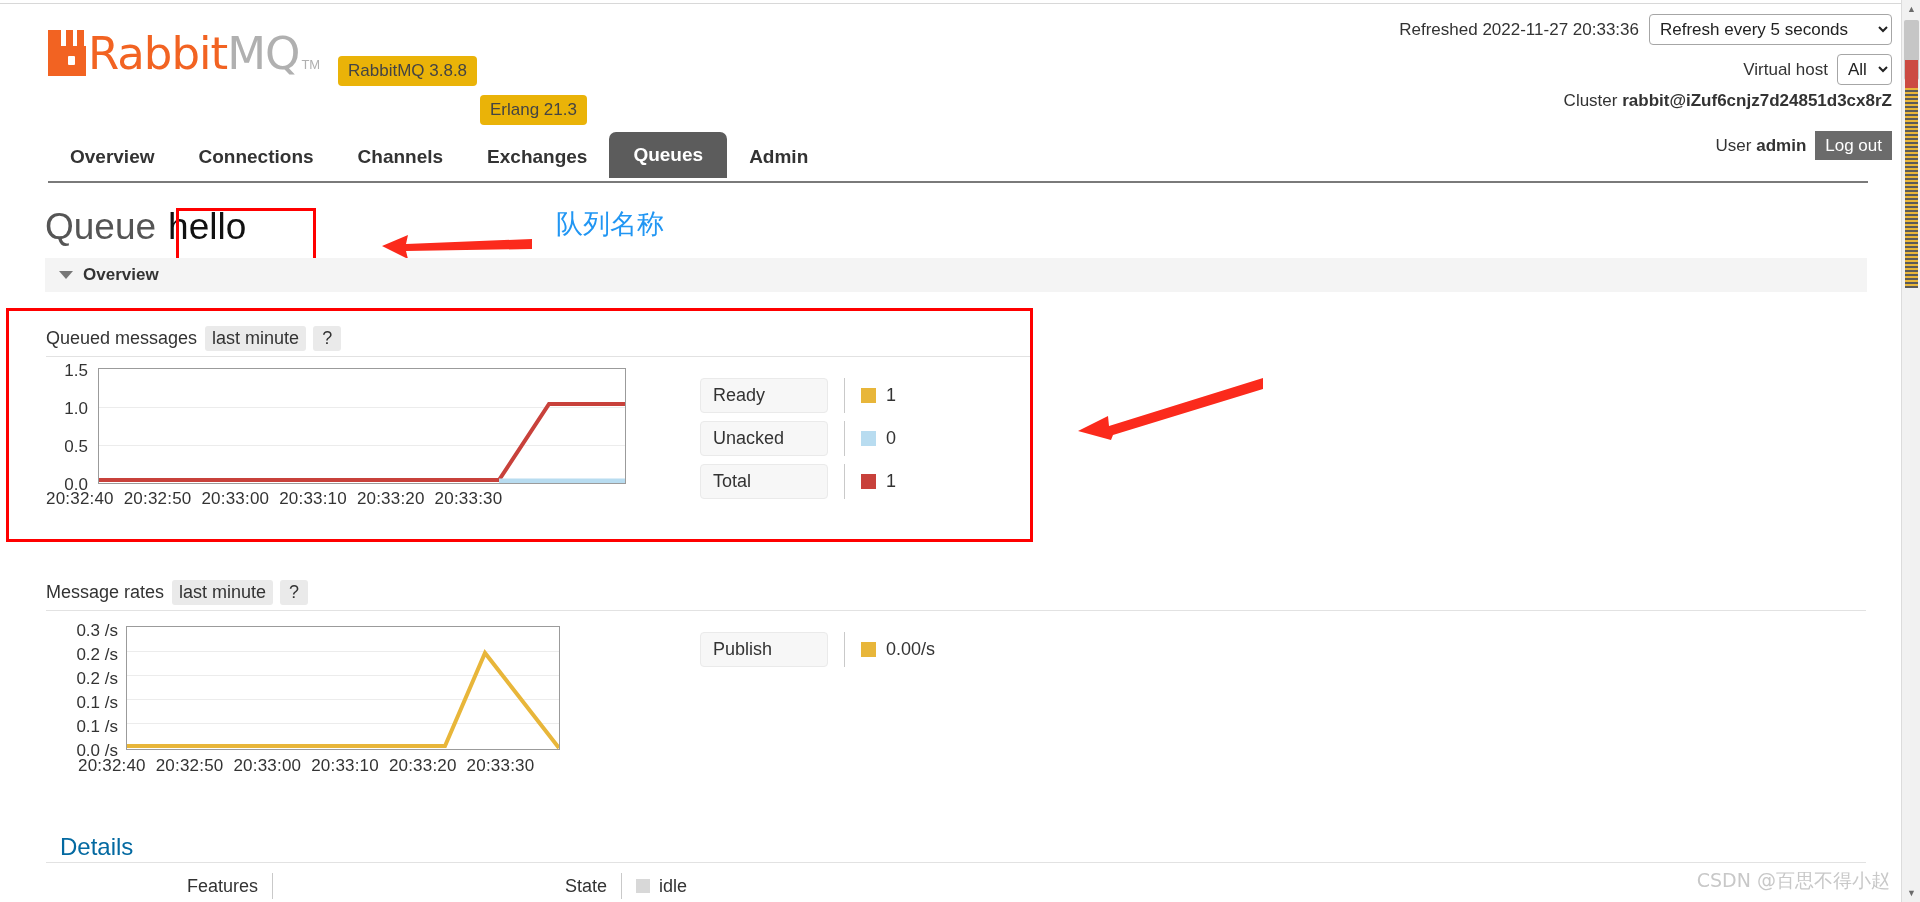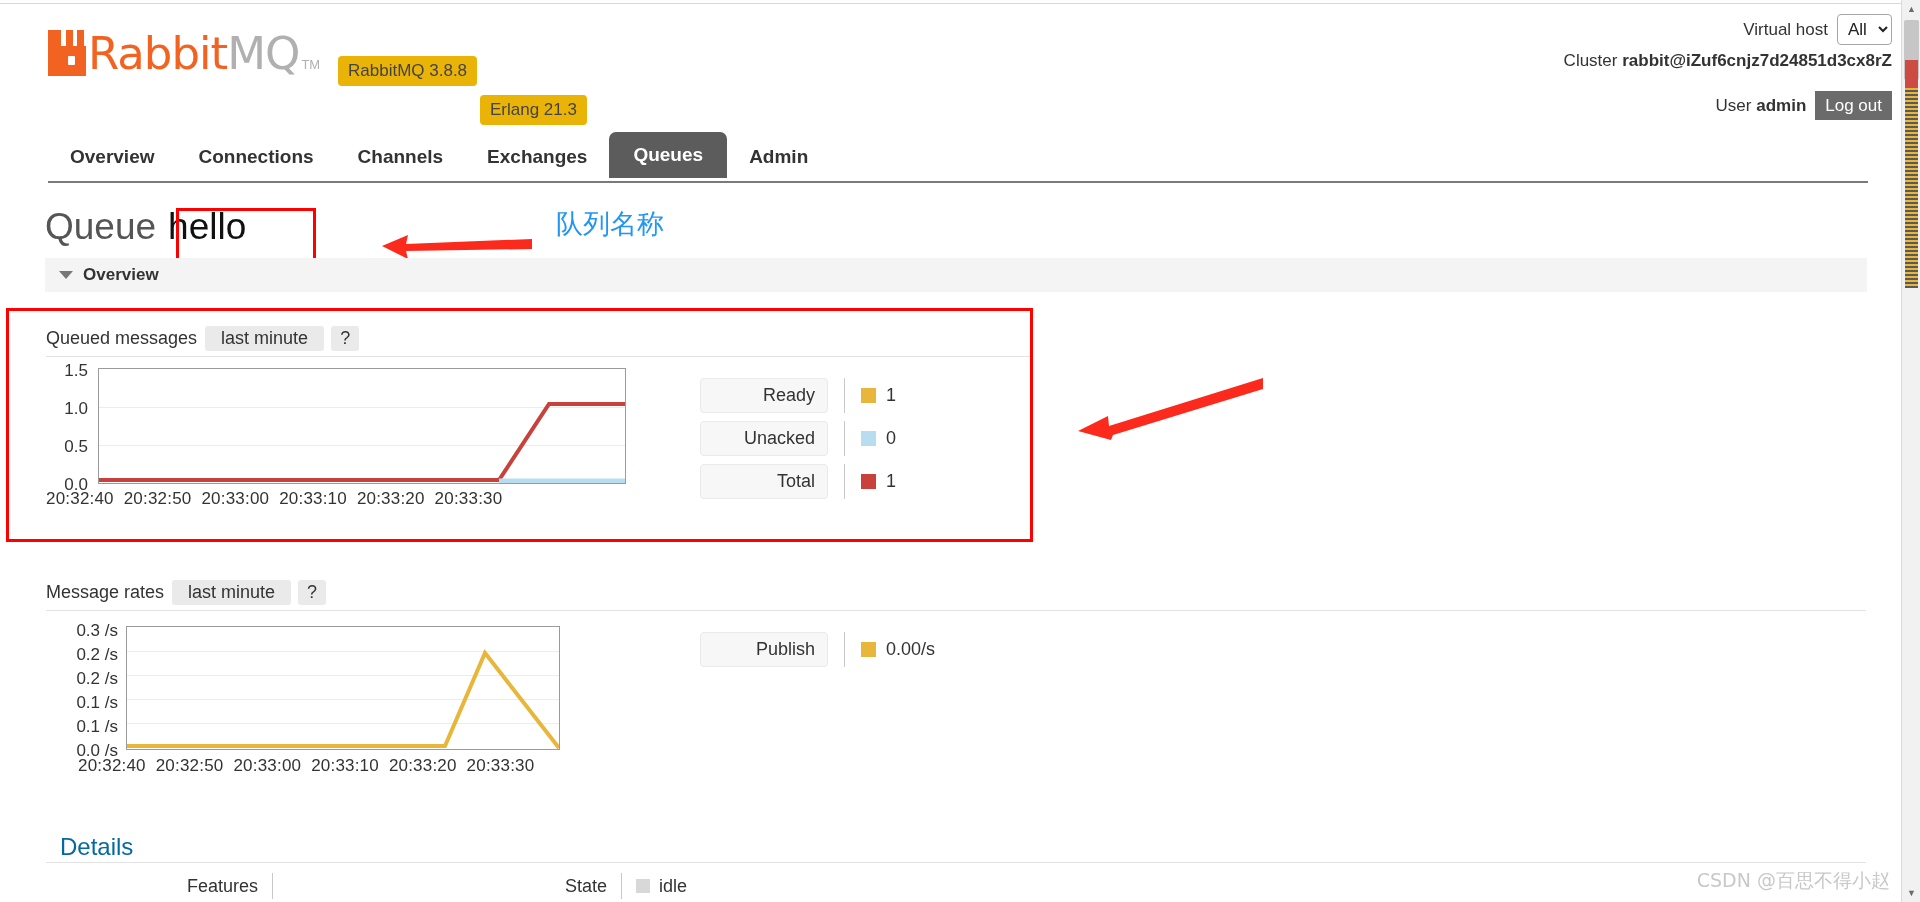--- a/index.html
+++ b/index.html
@@ -181,21 +181,21 @@
 
   
   .panel-title {
     position: absolute; font-size: 18px; color: #333;
     display: flex; align-items: center;
   }
   .qm-title { left: 46px; top: 326px; }
   .mr-title { left: 46px; top: 580px; }
   .pill-grey {
     background: #eaeaea; border-radius: 3px;
-    padding: 2px 16px; margin-left: 8px; font-size: 18px; color: #333;
+    padding: 2px 7px; margin-left: 8px; font-size: 18px; color: #333;
     cursor: pointer;
   }
   .pill-q { margin-left: 7px; padding: 2px 9px; }
   .panel-hr {
     position: absolute; height: 1px; background: #e2e2e2;
   }
   .qm-hr { left: 46px; top: 356px; width: 985px; }
   .mr-hr { left: 46px; top: 610px; width: 1820px; }
 
   
@@ -220,21 +220,21 @@
     white-space: nowrap; letter-spacing: 0.2px;
   }
 
   
   .legend { position: absolute; }
   .legend-row {
     display: flex; align-items: center; margin-bottom: 8px;
   }
   .legend-btn {
     background: #f7f7f7; border: 1px solid #eaeaea; border-radius: 4px;
-    width: 128px; text-align: right; padding: 6px 12px;
+    width: 128px; text-align: left; padding: 6px 12px;
     font-size: 18px; color: #333; cursor: pointer;
   }
   .legend-divider {
     width: 1px; background: #c9c9c9; margin: 0 16px; align-self: stretch;
   }
   .swatch {
     width: 15px; height: 15px; margin-right: 10px; display: inline-block;
   }
   .legend-val { font-size: 18px; color: #333; }
   .qm-legend { left: 700px; top: 378px; }
@@ -303,20 +303,26 @@
     </div>
     <span class="logo-rabbit">Rabbit</span>
     <span class="logo-mq">MQ</span>
     <span class="logo-tm">TM</span>
   </div>
 
   <div class="version-pill v1">RabbitMQ 3.8.8</div>
   <div class="version-pill v2">Erlang 21.3</div>
 
   <div class="hdr-right">
+    <div class="hdr-line hdr-line-1">
+      <span class="refreshed-label">Refreshed 2022-11-27 20:33:36</span>
+      <select class="rmq-select sel-refresh">
+        <option>Refresh every 5 seconds</option>
+      </select>
+    </div>
     <div class="hdr-line hdr-line-2">
       <span class="vhost-label">Virtual host</span>
       <select class="rmq-select sel-vhost">
         <option>All</option>
       </select>
     </div>
     <div class="hdr-line hdr-line-3">
       <span>Cluster</span>&nbsp;<b>rabbit@iZuf6cnjz7d24851d3cx8rZ</b>
     </div>
     <div class="hdr-line hdr-line-4">

